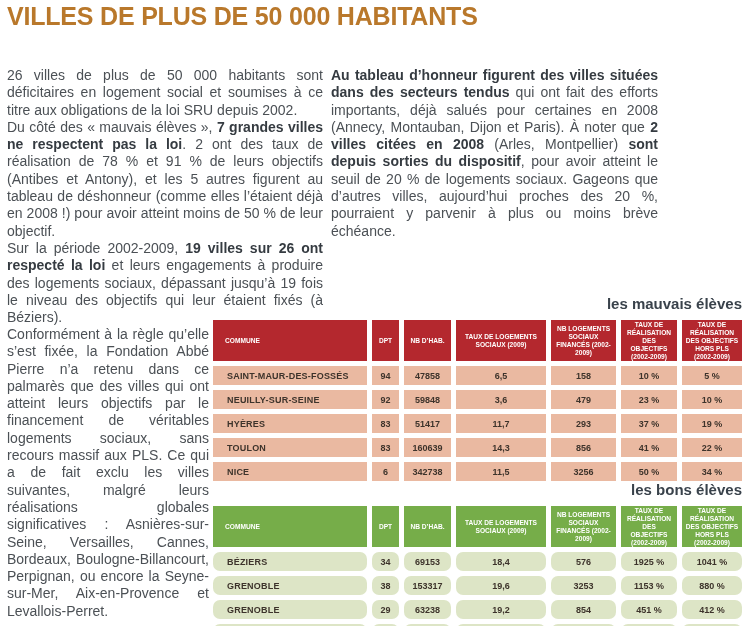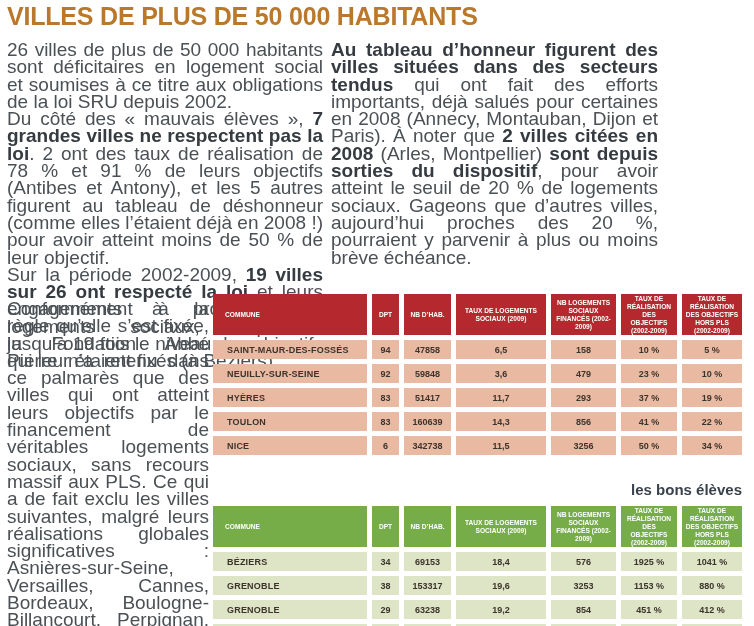--- a/index.html
+++ b/index.html
@@ -5,21 +5,21 @@
   html,body{margin:0;padding:0;background:#fff;}
   .page{
     position:relative;width:754px;height:626px;overflow:hidden;background:#fff;
     font-family:"Liberation Sans","DejaVu Sans",sans-serif;
   }
   .page-title{
     position:absolute;left:7px;top:2px;width:740px;margin:0;
     font-size:25px;font-weight:bold;letter-spacing:-0.2px;
     color:var(--title,#b9782b);
   }
-  .textcol{position:absolute;color:var(--body_text,#4b5055);font-size:19px;line-height:17.3px;text-align:justify;}
+  .textcol{position:absolute;color:var(--body_text,#4b5055);font-size:14px;line-height:17.3px;text-align:justify;margin-top:26px;}
   .textcol p{margin:0;}
   .textcol b{color:var(--bold_text,#353b41);}
   .col-left-a{left:7px;top:41px;width:316px;}
   .col-left-b{left:7px;top:300px;width:202px;}
   .col-right{left:331px;top:41px;width:327px;}
 
   .table-section{position:absolute;left:213px;width:529px;}
   .section-bad{top:294px;}
   .section-good{top:480px;}
   .tbl-label{
@@ -40,21 +40,21 @@
   .th.c0{justify-content:flex-start;text-align:left;padding-left:12px;}
   .td{
     height:19px;box-sizing:border-box;
     display:flex;align-items:center;justify-content:center;
     font-size:9px;font-weight:bold;color:var(--cell_text,#3d332b);
   }
   .td.c0{justify-content:flex-start;padding-left:14px;letter-spacing:0.2px;}
   .section-bad .th{background:var(--bad_header,#b4282e);}
   .section-bad .td{background:var(--bad_row,#eab9a1);}
   .section-good .th{background:var(--good_header,#76ad49);}
-  .section-good .td{background:var(--good_row,#dde5c6);}
+  .section-good .td{background:var(--good_row,#dde5c6);border-radius:7px;}
 </style>
 </head>
 <body>
 
 <div class="page">
 
   <h1 class="page-title">VILLES DE PLUS DE 50 000 HABITANTS</h1>
 
   <div class="textcol col-left-a">
       <p><span>26 villes de plus de 50 000 habitants sont déficitaires en logement social et soumises à ce titre aux obligations de la loi SRU depuis 2002.</span></p>
@@ -64,20 +64,21 @@
 
   <div class="textcol col-left-b">
       <p><span>Conformément à la règle qu’elle s’est fixée, la Fondation Abbé Pierre n’a retenu dans ce palmarès que des villes qui ont atteint leurs objectifs par le financement de véritables logements sociaux, sans recours massif aux PLS. Ce qui a de fait exclu les villes suivantes, malgré leurs réalisations globales significatives : Asnières-sur-Seine, Versailles, Cannes, Bordeaux, Boulogne-Billancourt, Perpignan, ou encore la Seyne-sur-Mer, Aix-en-Provence et Levallois-Perret.</span></p>
     </div>
 
   <div class="textcol col-right">
       <p><b>Au tableau d’honneur figurent des villes situées dans des secteurs tendus</b><span> qui ont fait des efforts importants, déjà salués pour certaines en 2008 (Annecy, Montauban, Dijon et Paris). À noter que </span><b>2 villes citées en 2008</b><span> (Arles, Montpellier) </span><b>sont depuis sorties du dispositif</b><span>, pour avoir atteint le seuil de 20 % de logements sociaux. Gageons que d’autres villes, aujourd’hui proches des 20 %, pourraient y parvenir à plus ou moins brève échéance.</span></p>
     </div>
 
   <div class="table-section section-bad">
+    <p class="tbl-label">les mauvais élèves</p>
     <div class="tbl">
         <div class="th c0">COMMUNE</div>
         <div class="th c1">DPT</div>
         <div class="th c2">NB D’HAB.</div>
         <div class="th c3">TAUX DE LOGEMENTS SOCIAUX (2009)</div>
         <div class="th c4">NB LOGEMENTS SOCIAUX FINANCÉS (2002-2009)</div>
         <div class="th c5">TAUX DE RÉALISATION DES OBJECTIFS (2002-2009)</div>
         <div class="th c6">TAUX DE RÉALISATION DES OBJECTIFS HORS PLS (2002-2009)</div>
         <div class="td c0">SAINT-MAUR-DES-FOSSÉS</div>
         <div class="td c1">94</div>

